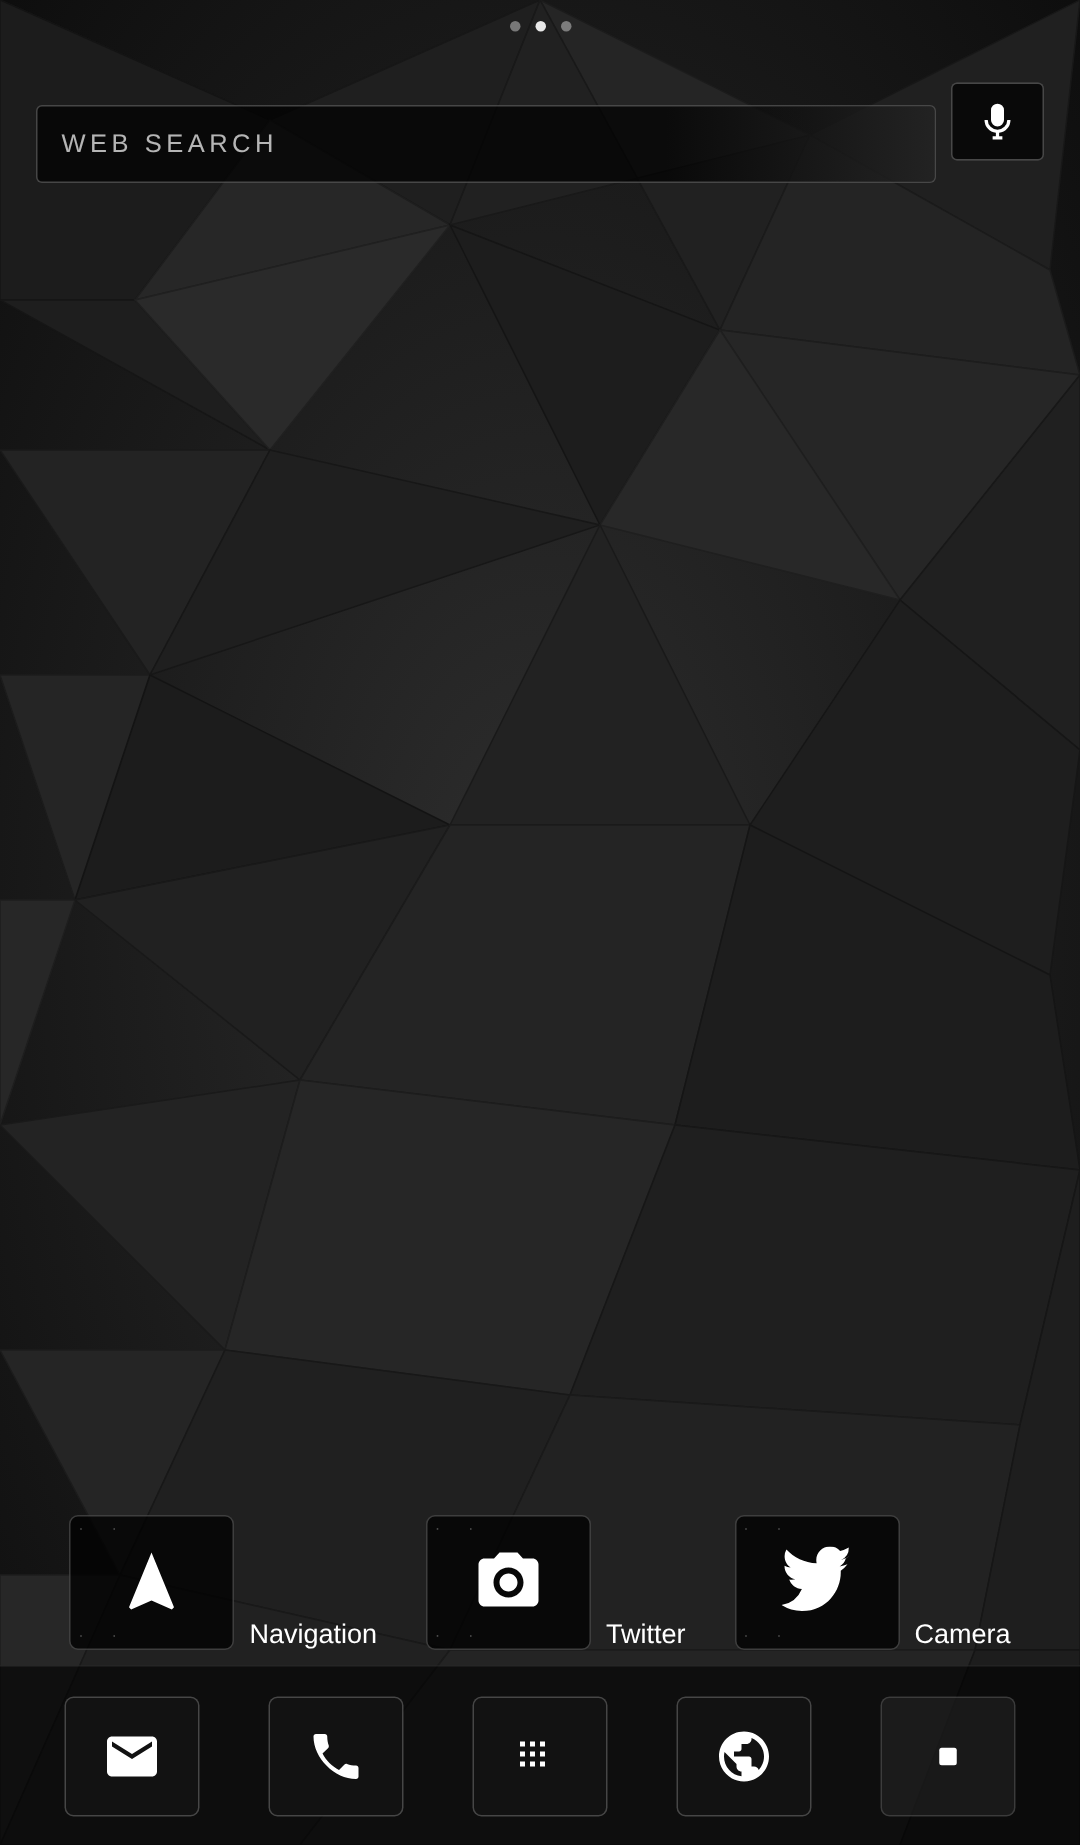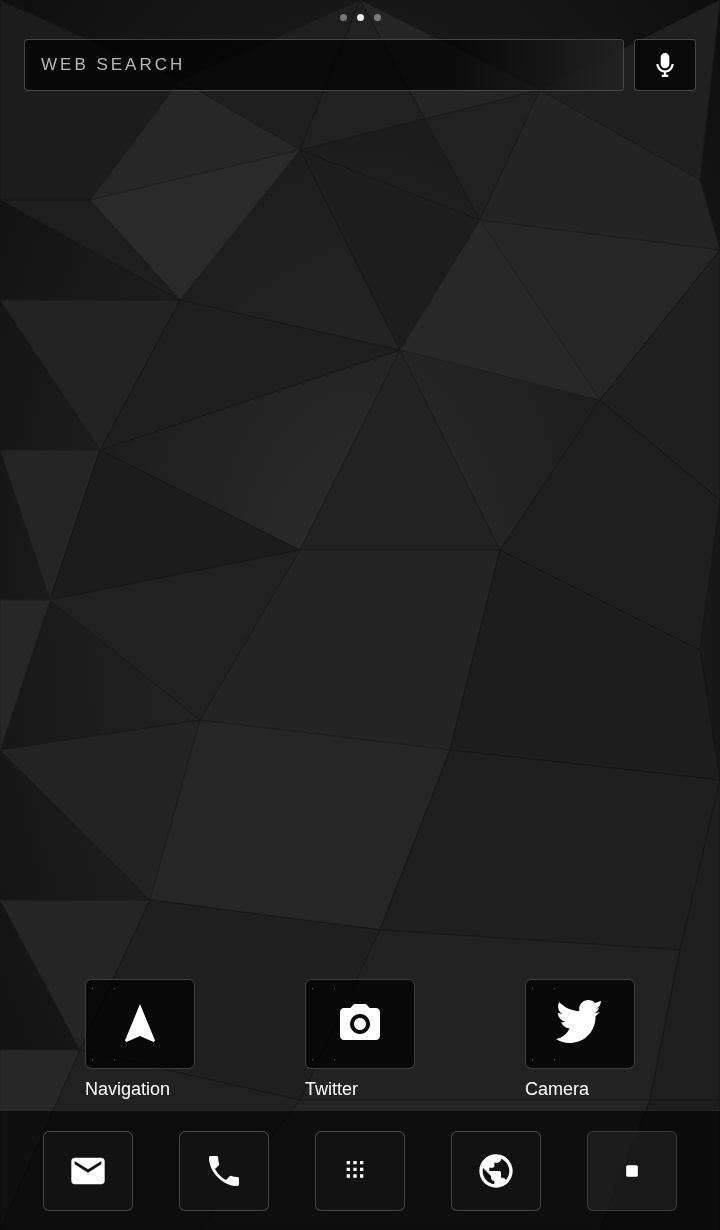--- a/index.html
+++ b/index.html
@@ -57,20 +57,21 @@
       flex: 1;
       height: 52px;
       background: rgba(0,0,0,0.7);
       border: 1.5px solid rgba(255,255,255,0.25);
       border-radius: 4px;
       display: flex;
       align-items: center;
       padding: 0 16px;
       position: relative;
       overflow: hidden;
+      margin-top: 31px;
     }
     .search-bar::after {
       content: '';
       position: absolute;
       top: 0; right: 0;
       width: 30%;
       height: 100%;
       background: linear-gradient(to right, transparent, rgba(60,60,60,0.5));
     }
 
@@ -151,22 +152,22 @@
 
     .apps-row {
       display: flex;
       justify-content: space-around;
       align-items: flex-start;
       padding: 0 10px;
     }
 
     .app-item {
       display: flex;
-      flex-direction: column;
-      align-items: flex-start;
+      flex-direction: row;
+      align-items: flex-end;
       gap: 10px;
       cursor: pointer;
     }
 
     .app-icon-box {
       width: 110px;
       height: 90px;
       background: rgba(0,0,0,0.75);
       border: 1.5px solid rgba(255,255,255,0.22);
       border-radius: 6px;

